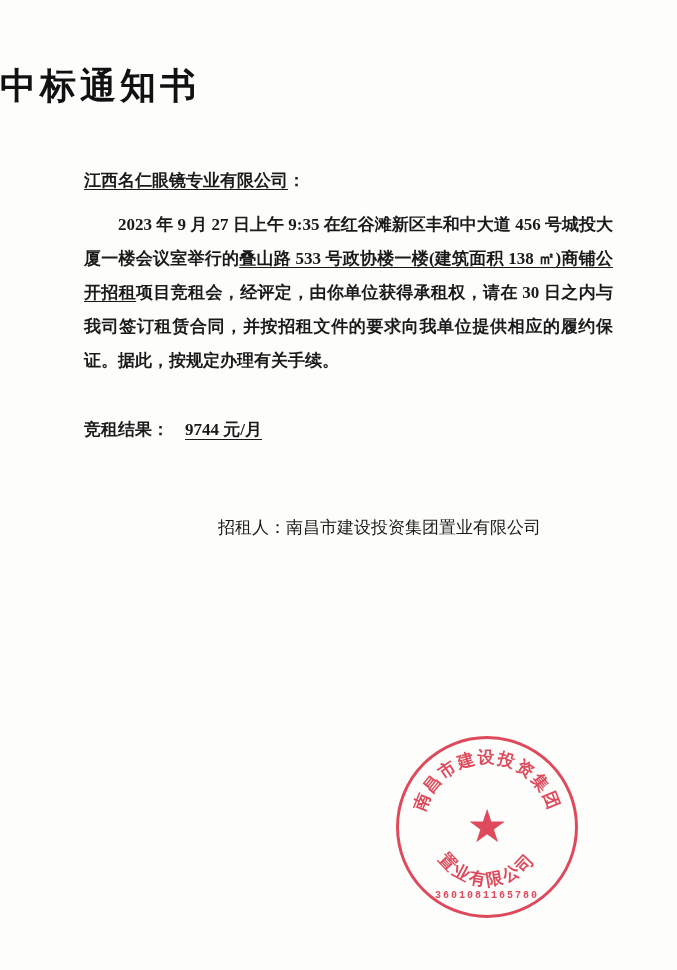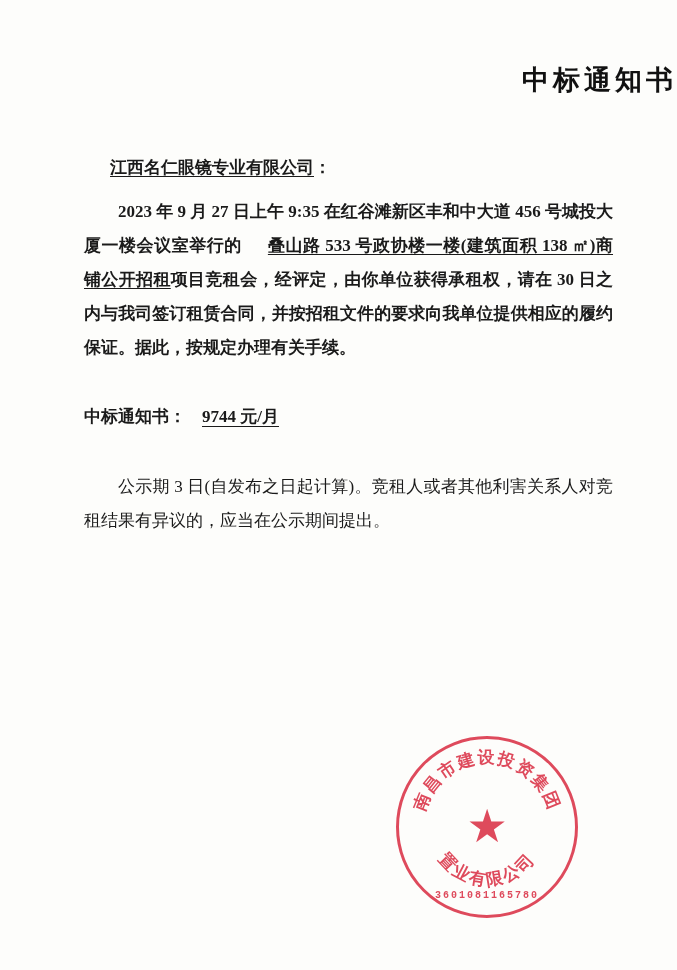--- a/index.html
+++ b/index.html
@@ -14,22 +14,22 @@
     font-family: "Liberation Serif", "DejaVu Serif", serif;
     color: #1a1a1a;
     overflow: hidden;
   }
   .page {
     position: absolute;
     inset: 0;
     background: #fdfdfb;
   }
   .doc-title {
-    text-align: right;
-    font-size: 27px;
+    text-align: left;
+    font-size: 36px;
     font-weight: bold;
     letter-spacing: 4px;
     margin-top: 62px;
     color: #111;
   }
   .body-block {
     margin: 0 64px 0 84px;
   }
   .salutation {
     margin-top: 56px;
@@ -50,21 +50,20 @@
   }
   .para.indent {
     text-indent: 34px;
   }
   .p-main {
     margin-top: 14px;
   }
   .u {
     text-decoration: underline;
     text-underline-offset: 3px;
-    margin-left: 26px;
   }
   .result-row {
     margin-top: 40px;
     font-size: 17px;
     font-weight: bold;
   }
   .result-row .val {
     text-decoration: underline;
     text-underline-offset: 4px;
     padding: 0 10px 0 16px;
@@ -169,27 +168,29 @@
 
     <div class="salutation">
       <span class="u">江西名仁眼镜专业有限公司</span><span>：</span>
     </div>
 
     <div class="para indent p-main">
       <span>2023 年 9 月 27 日上午 9:35 在红谷滩新区丰和中大道 456 号城投大厦一楼会议室举行的</span><span class="u">叠山路 533 号政协楼一楼(建筑面积 138 ㎡)商铺公开招租</span><span>项目竞租会，经评定，由你单位获得承租权，请在 30 日之内与我司签订租赁合同，并按招租文件的要求向我单位提供相应的履约保证。据此，按规定办理有关手续。</span>
     </div>
 
     <div class="result-row">
-      <span>中标通知书：</span><span class="val">9744 元/月</span>
-    </div>
-
-    <div class="para indent p-notice">公示期 3 日(自发布之日起计算)。竞租人或者其他利害关系人对竞租结果有异议的，应当在公示期间提出。</div>
+      <span>竞租结果：</span><span class="val">9744 元/月</span>
+    </div>
+
 
 
     <div class="signature">
+      <div>
+        <span>招租人：</span><span>南昌市建设投资集团置业有限公司</span>
+      </div>
     </div>
 
   </div>
 
   <div class="seal">
     <div class="seal-inner">
       <svg class="seal-arc" viewBox="0 0 176 176">
         <defs>
           <path id="arcTop" d="M 24,88 A 64,64 0 0 1 152,88"></path>
           <path id="arcBottom" d="M 30,88 A 58,58 0 0 0 146,88"></path>

